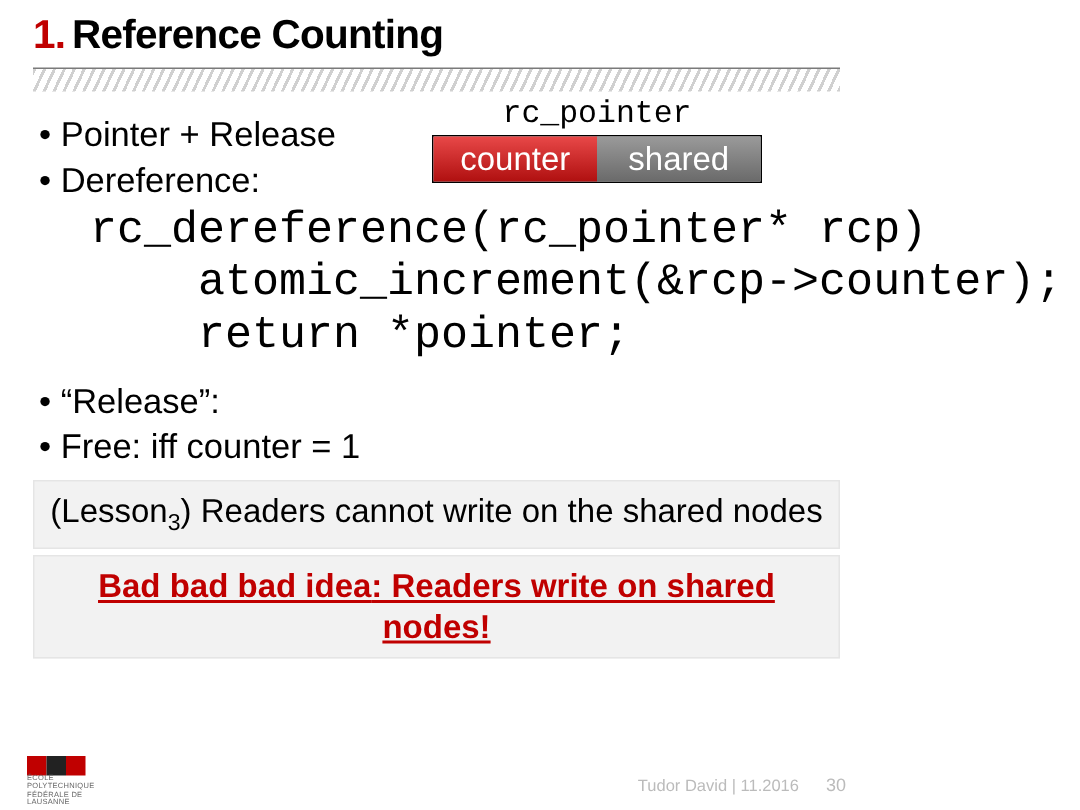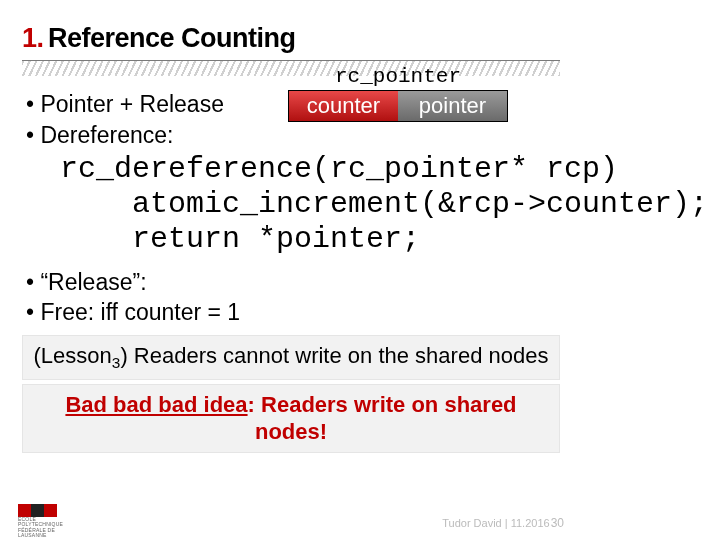--- a/index.html
+++ b/index.html
@@ -1,17 +1,17 @@
 <!DOCTYPE html>
 <html><head>
 <meta charset="utf-8">
 <style>
   * { margin: 0; padding: 0; box-sizing: border-box; }
   html, body { width: 720px; height: 540px; font-family: Arial, Helvetica, sans-serif; background: #fff; color: #000; }
-  .slide { position: relative; width: 582px; height: 540px; padding: 23px 22px 0 22px; }
+  .slide { position: relative; width: 582px; height: 540px; padding: 8px 22px 0 22px; }
 
   .title-row { margin-bottom: 6px; }
   .title-num { color: #c00000; font-weight: 800; font-size: 27px; letter-spacing: -0.5px; font-family: Arial, sans-serif; }
   .title-txt { color: #000; font-weight: 800; font-size: 27px; letter-spacing: -0.5px; font-family: "Arial Narrow", Arial, sans-serif; font-stretch: condensed; }
 
   .hatch {
     height: 16px;
     margin: 2px 0 14px 0;
     background-image: repeating-linear-gradient(115deg, #d0d0d0 0 2px, #ffffff 2px 6px);
     border-top: 1px solid #7a7a7a;
@@ -48,20 +48,21 @@
   .sub { font-size: 0.7em; vertical-align: sub; }
   .badbox {
     margin: 4px 0 0 0;
     padding: 6px 10px;
     background: #f2f2f2;
     border: 1px solid #e5e5e5;
     color: #c00000;
     font-weight: 700;
     font-size: 22px;
     text-align: center;
+    text-decoration: underline;
   }
 
   .footer {
     position: absolute;
     bottom: 10px;
     left: 18px;
     right: 18px;
     display: flex;
     align-items: flex-end;
     justify-content: space-between;
@@ -83,21 +84,21 @@
   <div class="title-row">
     <span class="title-num">1.</span>
     <span class="title-txt">Reference Counting</span>
   </div>
   <div class="hatch"></div>
 
   <div class="diagram">
     <div class="d-label">rc_pointer</div>
     <div class="d-box">
       <div class="d-cell red">counter</div>
-      <div class="d-cell grey">pointer</div>
+      <div class="d-cell grey">shared</div>
     </div>
   </div>
 
   <div class="body">
     <div class="bullet">Pointer + Release</div>
     <div class="bullet">Dereference:</div>
     <div class="mono">rc_dereference(rc_pointer* rcp)
     atomic_increment(&amp;rcp-&gt;counter);
     return *pointer;</div>
 
@@ -115,19 +116,19 @@
 
   <div class="footer">
     <div class="logo">
       <div class="logo-top">
         <div class="logo-sq" style="background:#c00000"></div>
         <div class="logo-sq" style="background:#222"></div>
         <div class="logo-sq" style="background:#c00000"></div>
       </div>
       <div class="logo-txt">ÉCOLE POLYTECHNIQUE<br>FÉDÉRALE DE LAUSANNE</div>
     </div>
-    <div style="display:flex; gap:1px; align-items:baseline;">
+    <div style="display:flex; gap:18px; align-items:baseline;">
       <div class="meta">Tudor David | 11.2016</div>
       <div class="pagenum">30</div>
     </div>
   </div>
 
 </div>
 
 </body></html>

